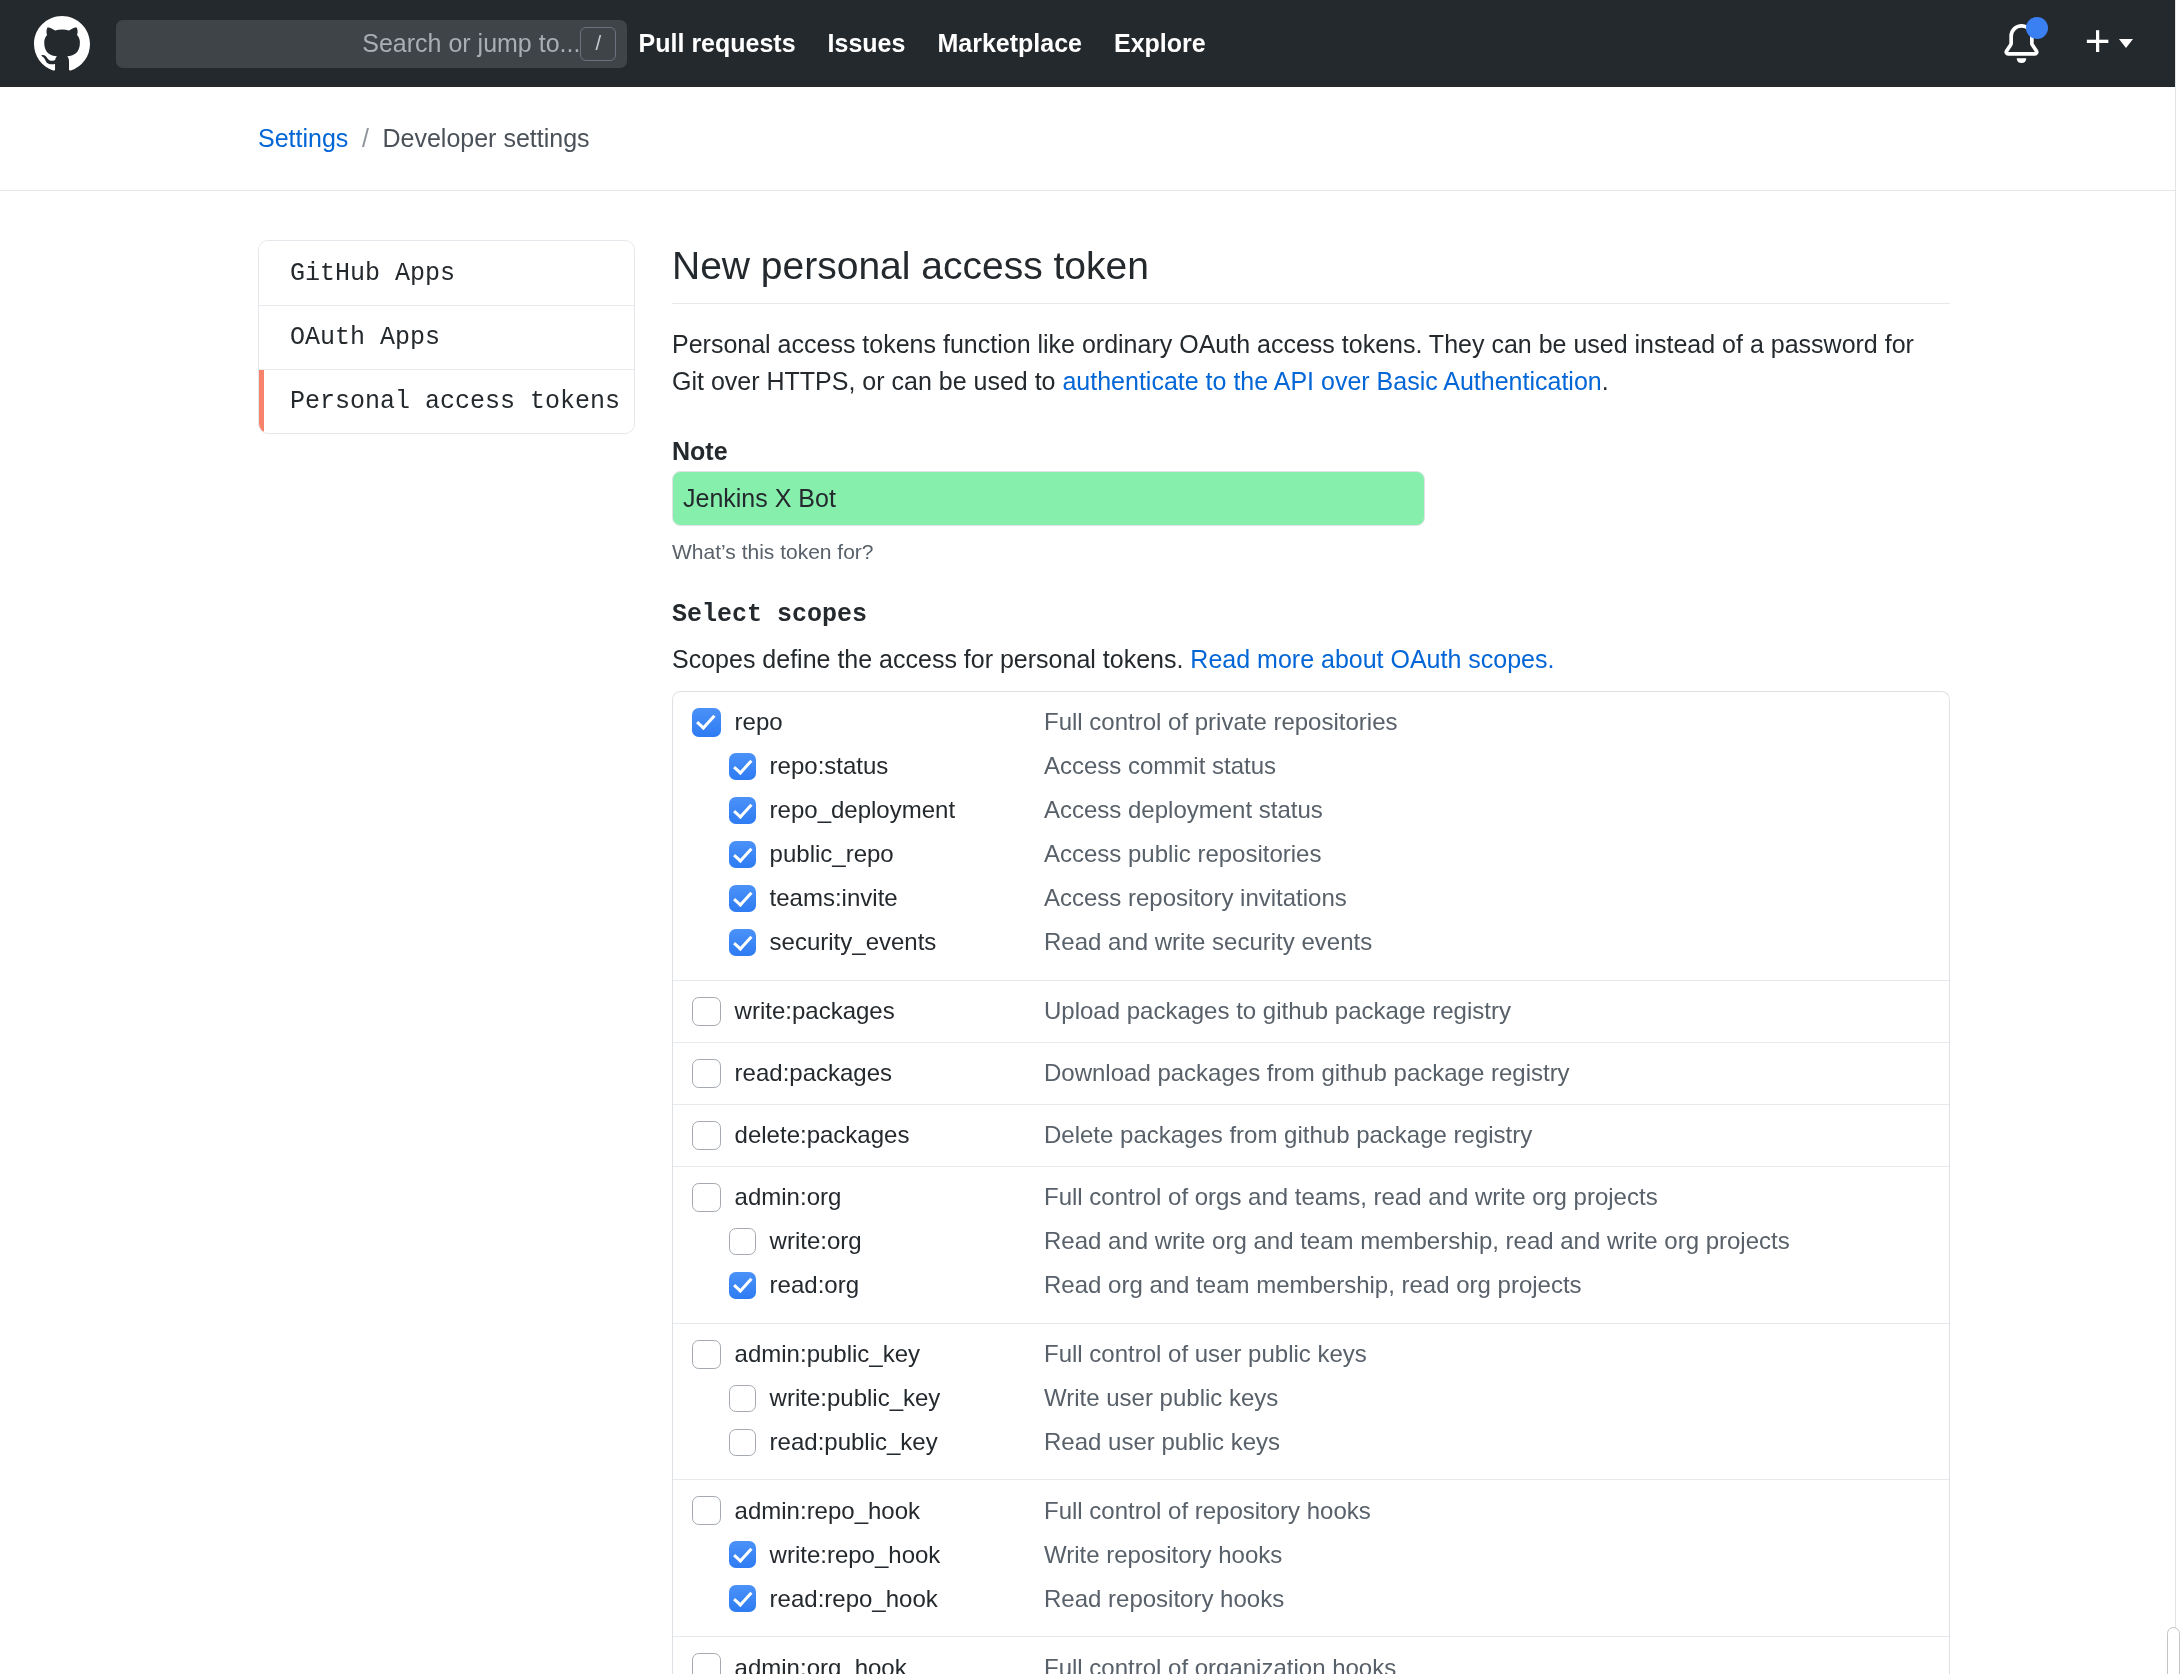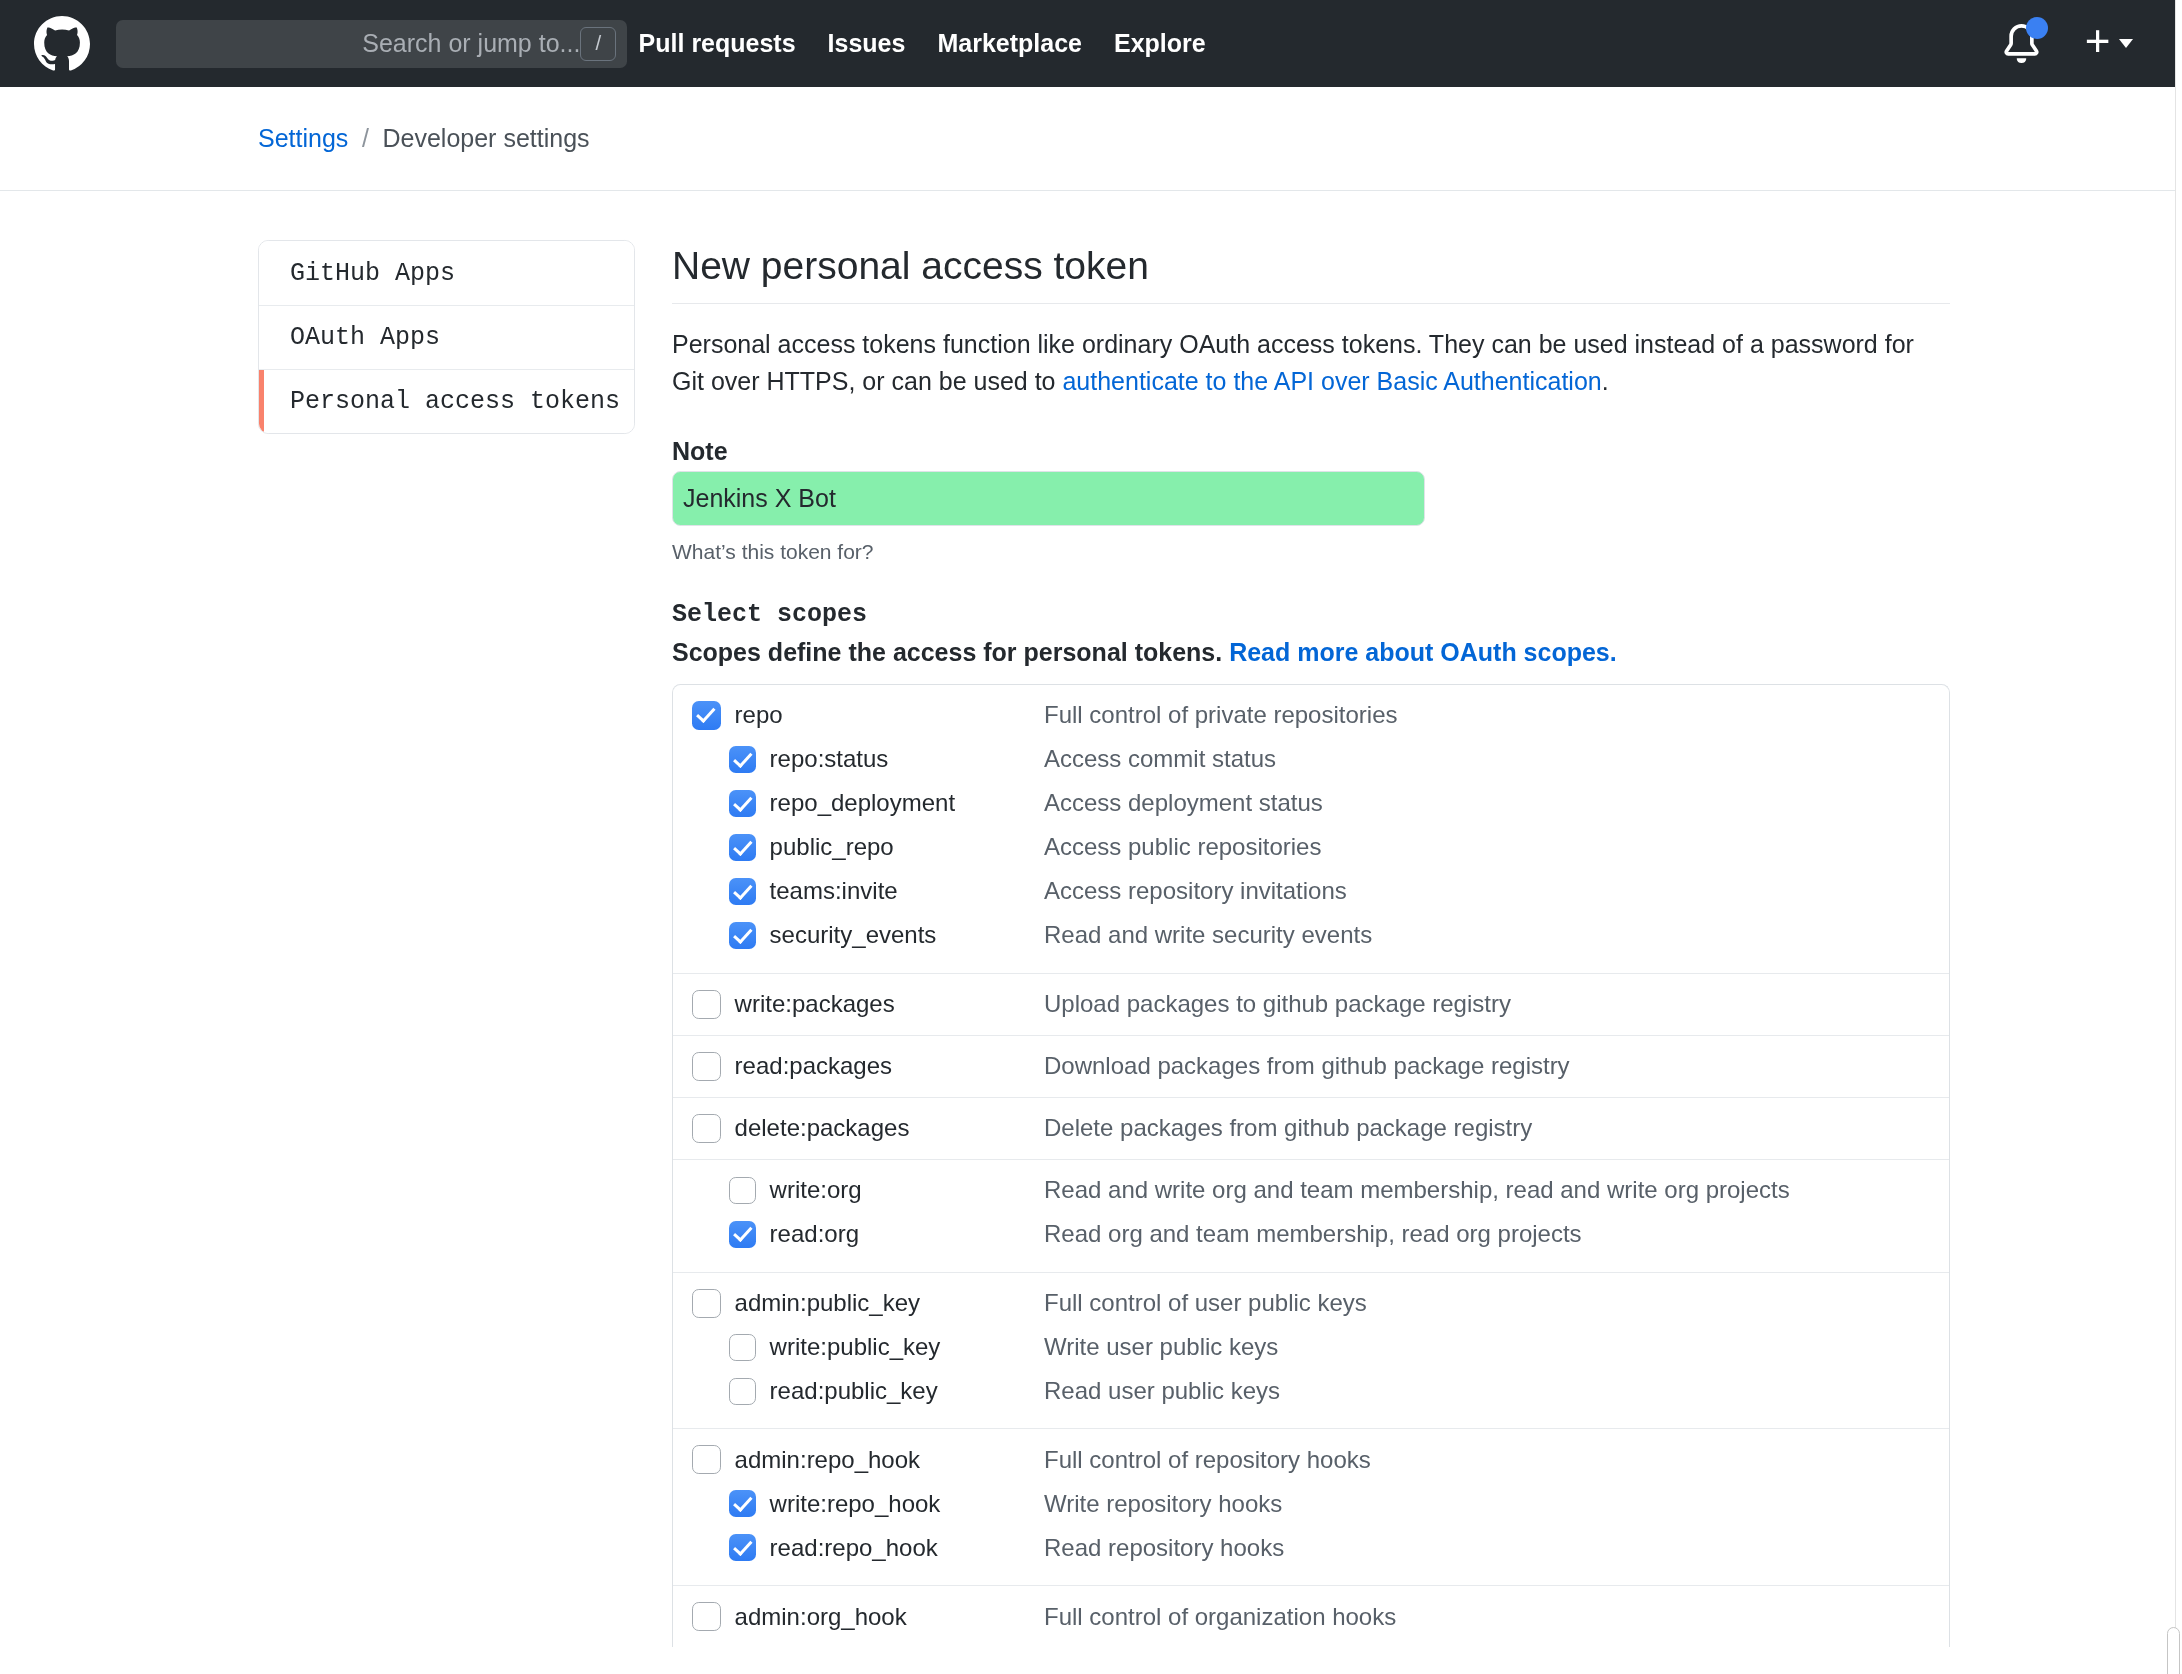--- a/index.html
+++ b/index.html
@@ -76,21 +76,21 @@
 
   .field-label { margin-top:37px; font-weight:bold; font-size:25px; }
   .note-input {
     margin-top:5px; width:753px; height:55px; background:#86efac;
     border:1.7px solid #dfe3e8; border-radius:8.5px; font-size:25px; color:#24292e;
     padding:0 10px; font-family:"Liberation Sans","DejaVu Sans",sans-serif; display:block;
   }
   .field-help { margin-top:13.6px; font-size:21px; color:#586069; }
 
   .scopes-heading { margin-top:36px; font-weight:bold; font-size:25px;font-family:Liberation Mono, monospace; }
-  .scopes-line { margin-top:9px; font-size:25px;font-weight:bold; }
+  .scopes-line { margin-top:16px; font-size:25px; }
 
   
   .scope-box {
     margin-top:17px; width:1278px; border:1.7px solid #dde1e5; border-bottom:none;
     border-radius:8.5px 8.5px 0 0; background:#fff;
   }
   .scope-group { padding:8.5px 0 15.3px; }
   .scope-group.single { padding:8.5px 0; }
   .scope-group + .scope-group { border-top:1.7px solid #e7eaed; }
   .scope-row { position:relative; height:44px; display:flex; align-items:center; }
@@ -231,20 +231,25 @@
           </div>
         </div>
         <div class="scope-group single">
           <div class="scope-row top">
             <span class="cb unchecked"></span>
             <span class="scope-label">delete:packages</span>
             <span class="scope-desc">Delete packages from github package registry</span>
           </div>
         </div>
         <div class="scope-group">
+          <div class="scope-row top">
+            <span class="cb unchecked"></span>
+            <span class="scope-label">admin:org</span>
+            <span class="scope-desc">Full control of orgs and teams, read and write org projects</span>
+          </div>
           <div class="scope-row sub">
             <span class="cb unchecked"></span>
             <span class="scope-label">write:org</span>
             <span class="scope-desc">Read and write org and team membership, read and write org projects</span>
           </div>
           <div class="scope-row sub">
             <span class="cb checked"></span>
             <span class="scope-label">read:org</span>
             <span class="scope-desc">Read org and team membership, read org projects</span>
           </div>

